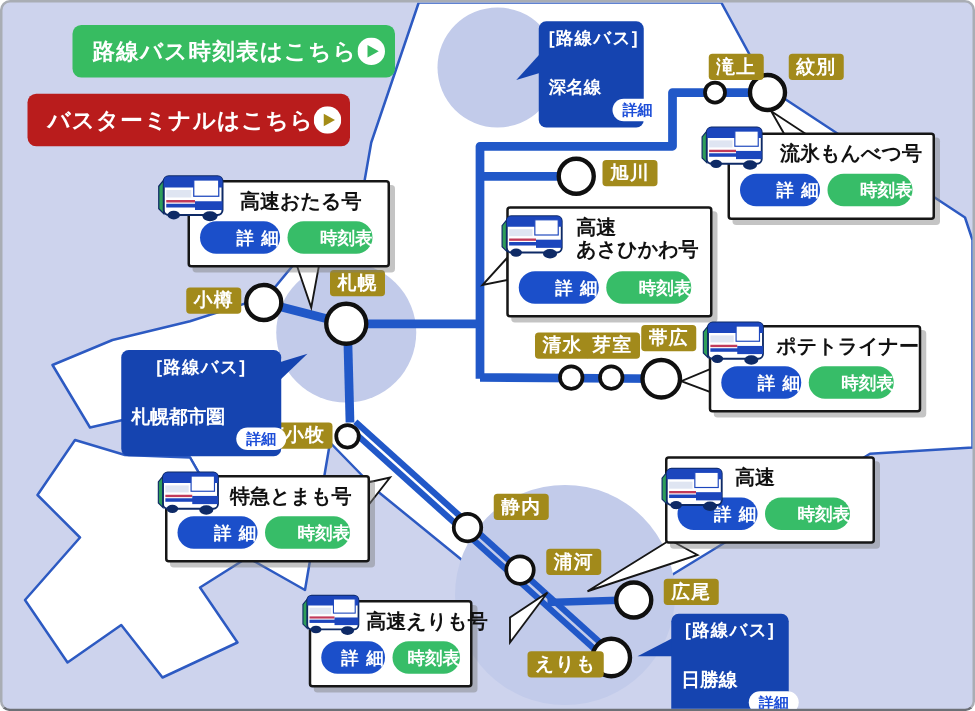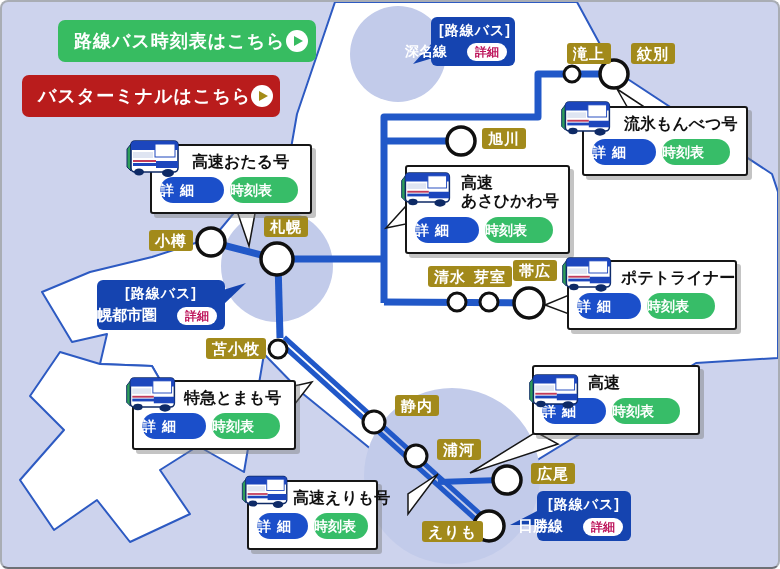--- a/index.html
+++ b/index.html
@@ -25,35 +25,35 @@
   
   .card{position:absolute;background:#fff;border:2px solid #161616;border-radius:3px;
         box-shadow:4px 4px 0 rgba(125,125,125,.45);padding:7px 8px 9px 8px;box-sizing:border-box;}
   .card .title{font-weight:bold;font-size:16px;color:#111;line-height:1.15;
                margin:0 0 6px 32px;white-space:nowrap;}
   .card.two .title{margin-left:46px;margin-bottom:6px;}
   .card .t2{display:block;}
   .card .t2:empty{display:none;}
   .pills{display:flex;gap:6px;}
   .pill{border:none;border-radius:14px;color:#fff;font-weight:bold;font-size:14px;
-        line-height:1;padding:6px 0;text-align:left;cursor:pointer;
+        line-height:1;padding:6px 0;text-align:right;cursor:pointer;
         font-family:inherit;white-space:nowrap;}
   .pill-detail{background:#1b4fca;width:64px;letter-spacing:1px;}
   .pill-time{background:#37bd68;width:68px;}
   .busicon{position:absolute;}
 
   
   .bubble{position:absolute;background:#1544b0;color:#fff;border-radius:6px;
           padding:5px 8px;box-sizing:border-box;text-align:center;font-weight:bold;}
   .bubble .cat{font-size:14px;letter-spacing:1px;white-space:nowrap;}
-  .bubble .row{display:flex;align-items:center;justify-content:flex-end;gap:20px;
+  .bubble .row{display:flex;align-items:center;justify-content:space-between;gap:9px;
                margin-top:3px;font-size:15px;white-space:nowrap;}
-  .bubble .wpill{background:#fff;color:#be185d;border:none;border-radius:11px;
+  .bubble .wpill{background:#fff;color:#1d4ed8;border:none;border-radius:11px;
                  font-weight:bold;font-size:12px;padding:3px 8px;line-height:1;
-                 cursor:pointer;font-family:inherit;}
+                 cursor:pointer;font-family:inherit;margin-top:36px;}
 </style>
 </head>
 <body>
 
 <div class="stage">
 
   <svg class="map-svg" width="780" height="569" viewBox="0 0 780 569">
 
     <g fill="#ffffff" stroke="#2d5ac2" stroke-width="2" stroke-linejoin="round">
       <path d="M333,0 L295,112 L288,152 L255,183 L212,235 L150,255 L88,270 L40,290

